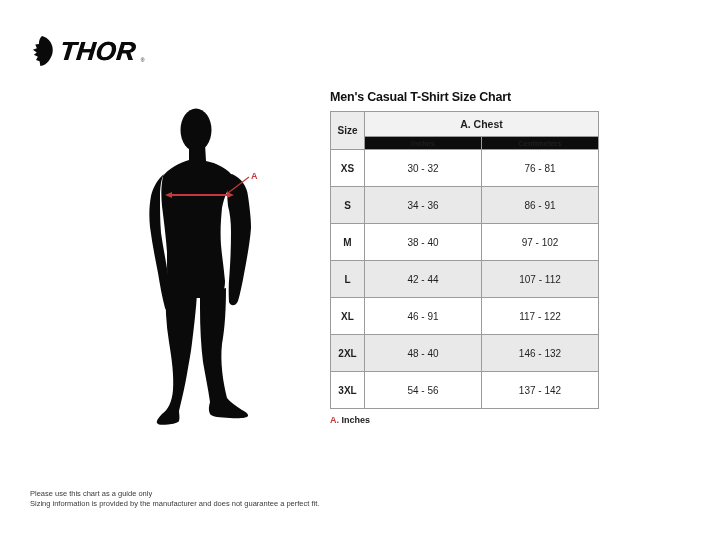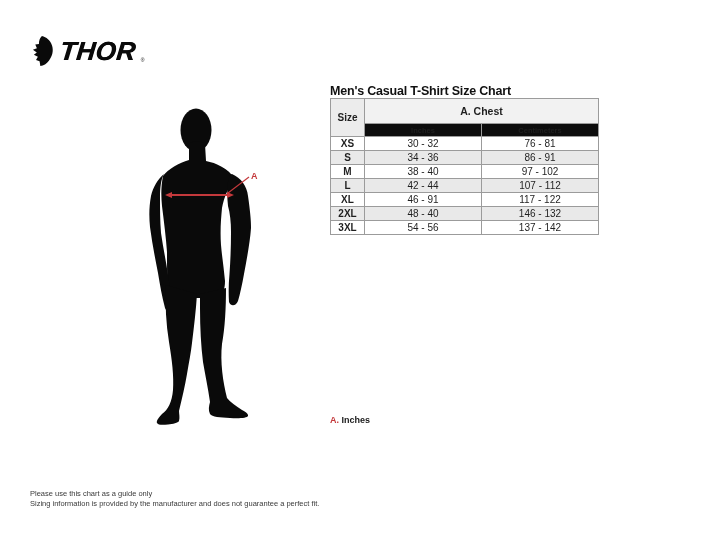--- a/index.html
+++ b/index.html
@@ -50,40 +50,40 @@
   
   .h-title {
     position: absolute;
     left: 330px;
     font-size: 12.5px;
     font-weight: bold;
     color: #111111;
     letter-spacing: -0.2px;
     white-space: nowrap;
   }
-  #chart-title { top: 84px; text-align: center; }
+  #chart-title { top: 90px; text-align: center; }
   #measure-title { top: 392px; }
 
-  #size-table-wrap { position: absolute; left: 330px; top: 98px; }
+  #size-table-wrap { position: absolute; left: 330px; top: 111px; }
   table.size-table {
     border-collapse: collapse;
     table-layout: fixed;
     width: 268px;
     background: #ffffff;
   }
   table.size-table th, table.size-table td {
     border: 1px solid #9b9b9b;
     text-align: center;
     vertical-align: middle;
     color: #1f1f1f;
   }
   th.sizecol { width: 34px; background: #ececec; font-size: 10px; font-weight: bold; }
   th.group   { background: #f2f2f2; font-size: 10.5px; font-weight: bold; height: 25px; }
   th.unit    { background: #0d0d0d; color: #ffffff; font-size: 7.5px; font-weight: bold; height: 13px; }
-  tr.data    { height: 14px; }
+  tr.data    { height: 37px; }
   tr.data td { font-size: 10px; background: #ffffff; }
   tr.data td.size { font-weight: bold; }
   tr.data.alt td { background: #e9e9e9; }
 
   #measure-item {
     position: absolute;
     left: 330px; top: 415px;
     font-size: 9px;
     font-weight: bold;
     color: #1a1a1a;

